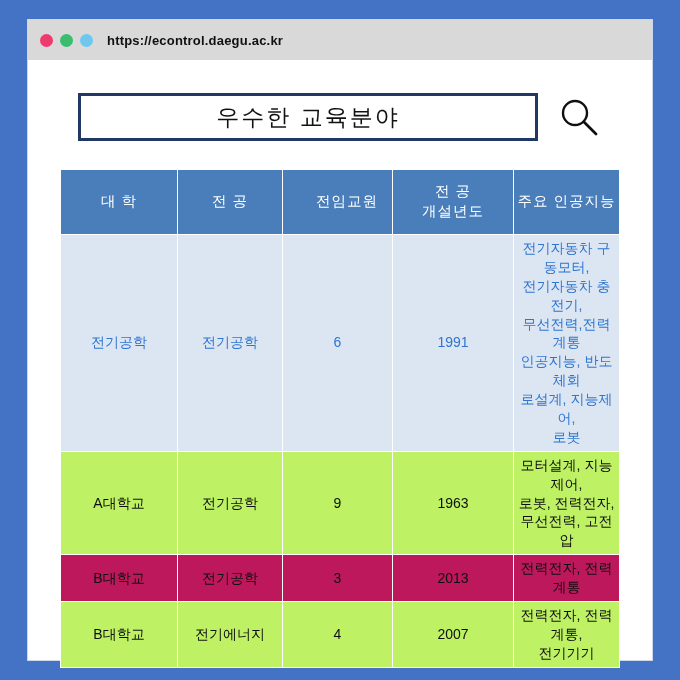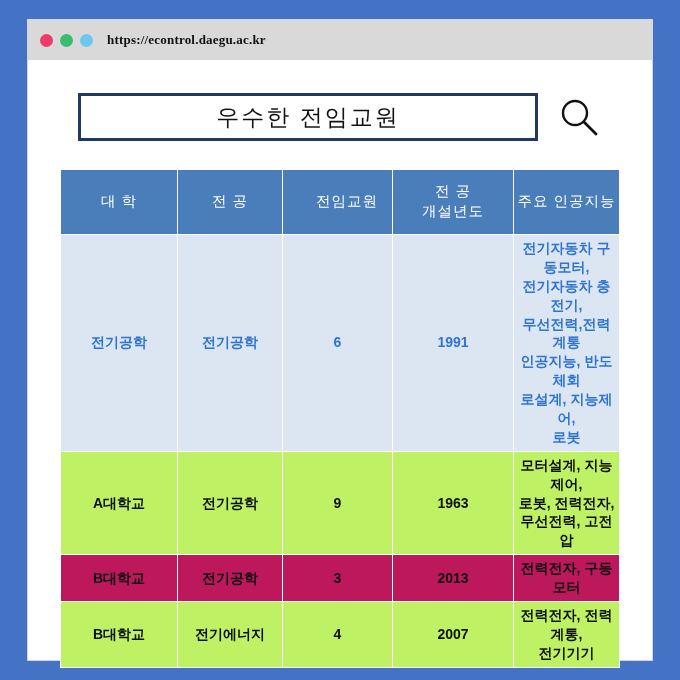--- a/index.html
+++ b/index.html
@@ -23,21 +23,20 @@
     box-shadow: 0 0 0 1px #cfd8ea;
   }
   
   .chrome {
     height: 40px;
     background: #d9d9d9;
     display: flex;
     align-items: center;
     padding: 0 12px;
     box-sizing: border-box;
-    font-family: Liberation Serif, serif;
   }
   .dots {
     display: flex;
     align-items: center;
     gap: 7px;
     margin-right: 14px;
   }
   .dot {
     width: 13px;
     height: 13px;
@@ -123,21 +122,21 @@
   tr.highlight td {
     background: #dce6f2;
     color: #2f75d0;
   }
   .col1 { width: 112px; }
   .col2 { width: 100px; }
   .col3 { width: 86px; padding-left: 21px; }
   .col4 { width: 116px; }
   .col5 { width: auto; }
   td.field {
-    font-weight: bold;
+    font-weight: normal;
   }
   .nowrap-lines {
     white-space: pre-line;
   }
 </style>
 </head>
 <body>
 
 <div class="frame">
 
@@ -145,21 +144,21 @@
     <div class="dots">
       <span class="dot red"></span>
       <span class="dot green"></span>
       <span class="dot blue"></span>
     </div>
     <div class="url">https://econtrol.daegu.ac.kr</div>
   </div>
 
   <div class="search-area">
     <div class="search-box">
-      <span class="search-text">우수한 전임교원</span>
+      <span class="search-text">우수한 교육분야</span>
     </div>
     <div class="search-icon">
       <svg width="42" height="42" viewBox="0 0 42 42" aria-hidden="true">
         <circle cx="17" cy="17" r="12" fill="none" stroke="#101010" stroke-width="2.4"></circle>
         <line x1="26" y1="26" x2="38" y2="38" stroke="#101010" stroke-width="2.8" stroke-linecap="round"></line>
       </svg>
     </div>
   </div>
 
   <div class="table-wrap">
@@ -194,21 +193,21 @@
           <td class="field">1963</td>
           <td class="field nowrap-lines">모터설계, 지능제어,
 로봇, 전력전자,
 무선전력, 고전압</td>
         </tr>
         <tr class="row-alt">
           <td class="field">B대학교</td>
           <td class="field">전기공학</td>
           <td class="field">3</td>
           <td class="field">2013</td>
-          <td class="field nowrap-lines">전력전자, 구동모터</td>
+          <td class="field nowrap-lines">전력전자, 전력계통</td>
         </tr>
         <tr class="row-plain">
           <td class="field">B대학교</td>
           <td class="field">전기에너지</td>
           <td class="field">4</td>
           <td class="field">2007</td>
           <td class="field nowrap-lines">전력전자, 전력계통,
 전기기기</td>
         </tr>
       </tbody>

